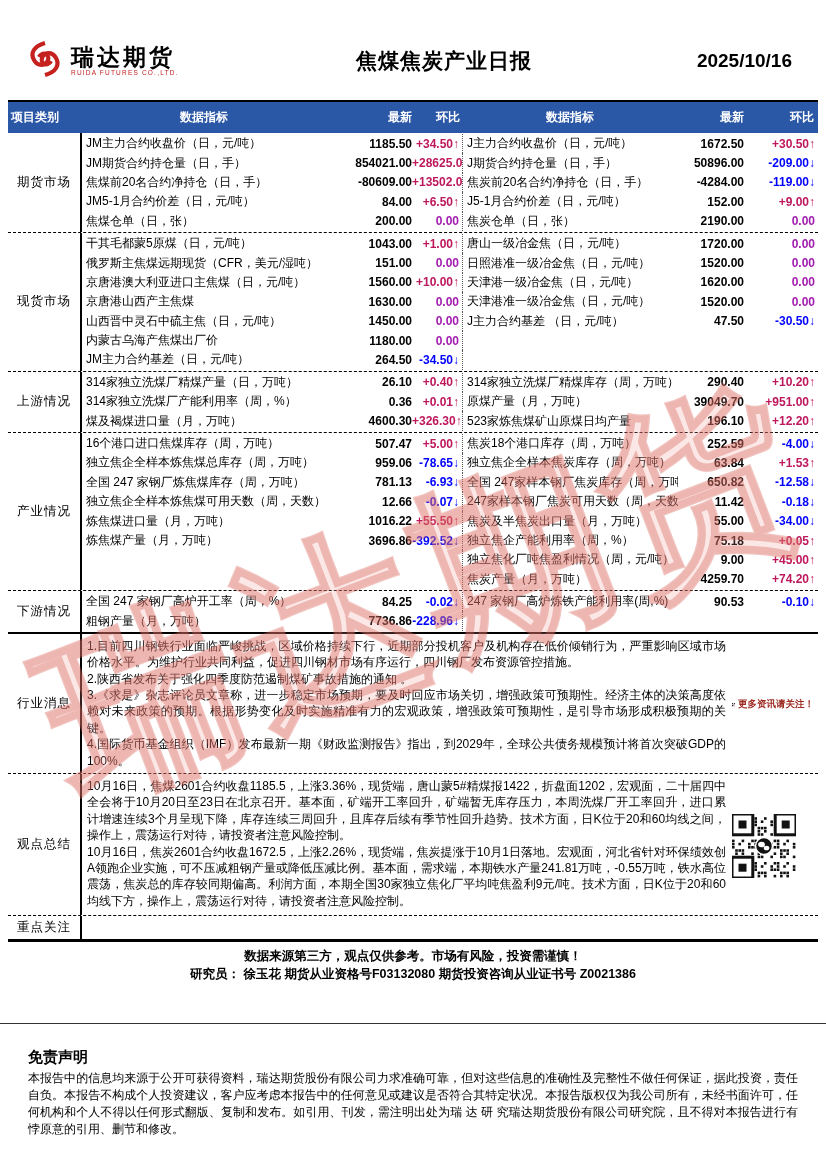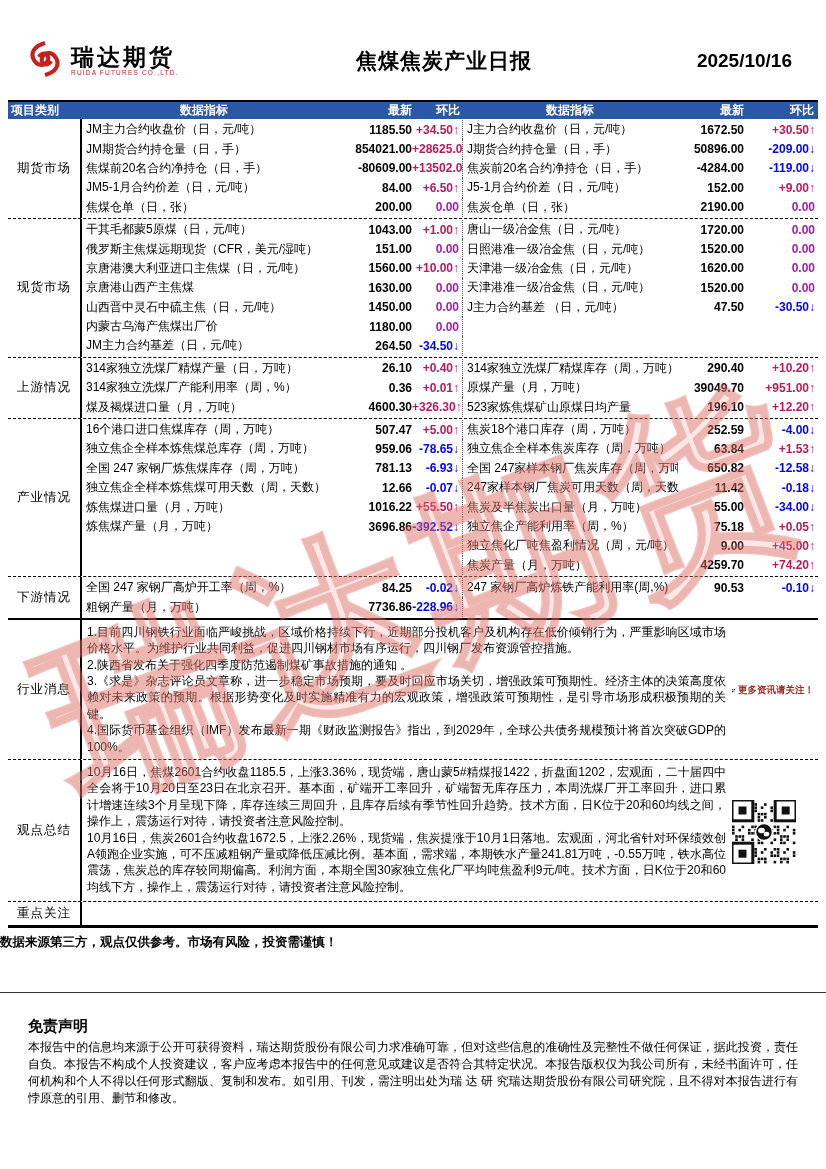--- a/index.html
+++ b/index.html
@@ -10,21 +10,21 @@
   
   .topbar { display:flex; align-items:center; padding:40px 26px 4px 26px; }
   .logo { display:flex; align-items:center; gap:7px; width:232px; }
   .logo-txt .cn { font-size:23px; font-weight:bold; letter-spacing:3px; line-height:24px; }
   .logo-txt .en { font-size:6.5px; color:#c5211f; letter-spacing:1.2px; line-height:8px; }
   .doc-title { flex:1; text-align:center; font-size:21px; font-weight:bold; letter-spacing:1px; }
   .doc-date { width:170px; text-align:right; font-size:19px; font-weight:bold; padding-right:8px; }
 
   
   .tableWrap { margin:14px 8px 0 8px; border-top:2px solid #000; border-bottom:3px solid #000; position:relative; z-index:2; }
-  .thead { display:flex; background:#2b57a7; color:#fff; font-weight:bold; font-size:12px; height:17px; align-items:center; }
+  .thead { display:flex; background:#2b57a7; color:#fff; font-weight:bold; font-size:12px; height:31px; align-items:center; }
   .h-cat { width:74px; padding-left:3px; }
   .h-ind1 { width:244px; text-align:center; }
   .h-v1 { width:86px; text-align:right; }
   .h-c1 { width:50px; text-align:right; padding-right:2px; }
   .h-ind2 { width:216px; text-align:center; }
   .h-v2 { width:66px; text-align:right; }
   .h-c2 { width:74px; text-align:right; padding-right:4px; }
 
   .tsection { display:flex; }
   .sep-dashed { border-top:1px dashed #000; }
@@ -46,21 +46,21 @@
   .blockContent { flex:1; display:flex; padding:4px 4px 4px 5px; }
   .blockText { flex:1; font-size:12px; line-height:16.4px; text-align:justify; padding-right:6px; }
   .blockText p { margin:0; }
   .qrCol { width:82px; display:flex; flex-direction:row; align-items:center; padding-top:3px; gap:3px; }
   .qrCaption { font-size:9.5px; font-weight:bold; color:#9d2b22; white-space:nowrap; }
   .newsBlock { min-height:122px; }
   .summaryBlock { min-height:142px; }
   .focusBlock { min-height:24px; }
 
   
-  .footerNote { text-align:left; font-weight:bold; font-size:12.5px; line-height:17.5px; margin-top:6px; position:relative; z-index:2; }
+  .footerNote { text-align:center; font-weight:bold; font-size:12.5px; line-height:17.5px; margin-top:6px; position:relative; z-index:2; }
   .rule { border-top:1px solid #333; margin-top:40px; }
   .disclaimer { margin:24px 28px 0 28px; }
   .disclaimer h2 { font-size:15px; font-weight:bold; margin-bottom:3px; }
   .disclaimer .dbody { font-size:12px; line-height:17px; text-align:justify; }
 
   
   .watermark { position:absolute; left:55px; top:610px; font-size:190px; font-weight:bold;
                letter-spacing:8px; white-space:nowrap; transform:rotate(-21deg); transform-origin:left center;
                color:rgba(235,150,140,0.22); -webkit-text-stroke:2.5px rgba(218,100,90,0.38);
                pointer-events:none; z-index:4; font-family:"DejaVu Sans",sans-serif; }
@@ -565,20 +565,21 @@
     </div>
 
     <div class="tsection focusBlock sep-dashed">
       <div class="cat">重点关注</div>
       <div class="blockContent"></div>
     </div>
   </div>
 
   <div class="footerNote">
     <div>数据来源第三方，观点仅供参考。市场有风险，投资需谨慎！</div>
+    <div>研究员：  徐玉花 期货从业资格号F03132080 期货投资咨询从业证书号 Z0021386</div>
   </div>
 
   <div class="rule"></div>
 
   <div class="disclaimer">
     <h2>免责声明</h2>
     <div class="dbody">本报告中的信息均来源于公开可获得资料，瑞达期货股份有限公司力求准确可靠，但对这些信息的准确性及完整性不做任何保证，据此投资，责任自负。本报告不构成个人投资建议，客户应考虑本报告中的任何意见或建议是否符合其特定状况。本报告版权仅为我公司所有，未经书面许可，任何机构和个人不得以任何形式翻版、复制和发布。如引用、刊发，需注明出处为瑞 达 研 究瑞达期货股份有限公司研究院，且不得对本报告进行有悖原意的引用、删节和修改。</div>
   </div>
 
 </div>

